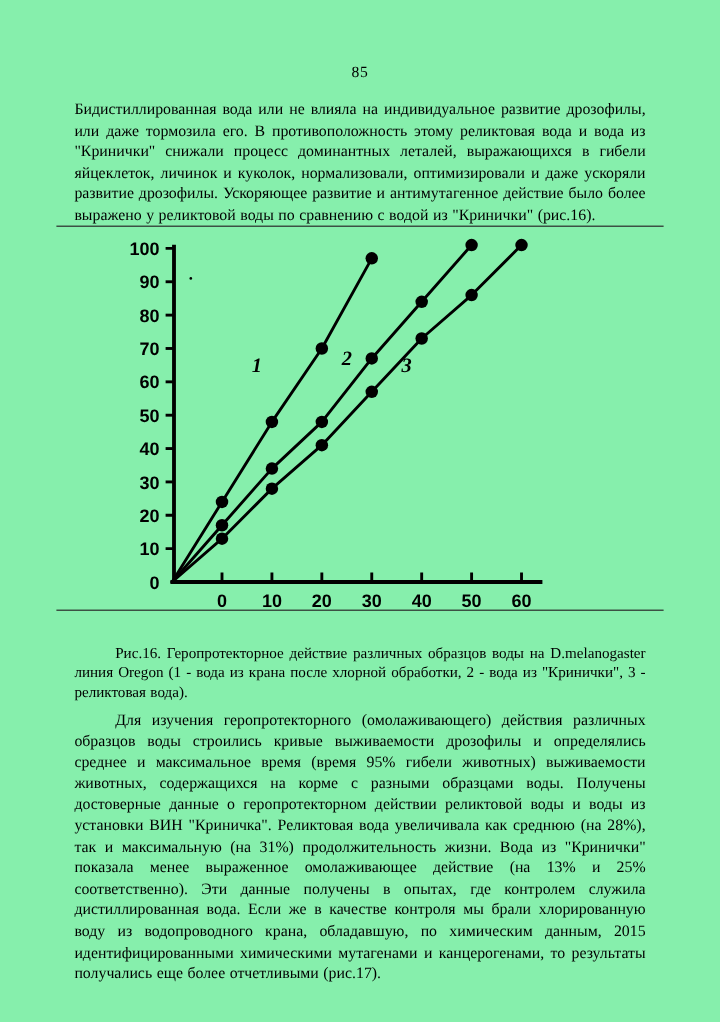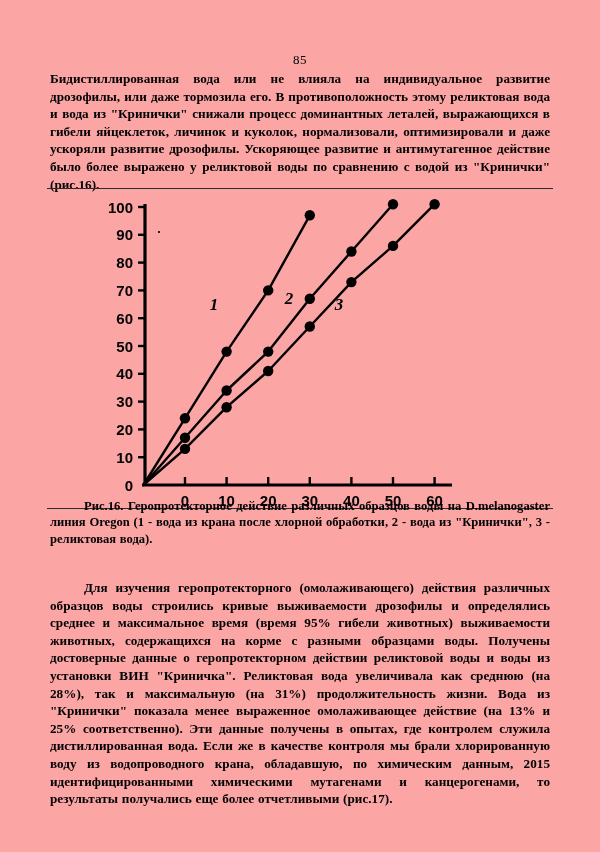--- a/index.html
+++ b/index.html
@@ -14,21 +14,21 @@
     font-family: "Liberation Serif", "DejaVu Serif", serif;
     color: #000000;
     overflow: hidden;
   }
 
   .page {
     position: absolute;
     inset: 0;
     width: 600px;
     height: 852px;
-    background: #fca5a5;
+    background: #86efac;
   }
 
   
   .page-number {
     position: absolute;
     top: 52px;
     left: 0;
     width: 600px;
     text-align: center;
     font-size: 13px;
@@ -37,25 +37,25 @@
 
   
   .para {
     position: absolute;
     font-size: 13.2px;
     line-height: 17.6px;
     text-align: justify;
     text-justify: inter-word;
     word-spacing: .5px;
   }
-  .para p { margin: 0; font-weight: bold; }
+  .para p { margin: 12px; }
   .para p.indent { text-indent: 34px; }
 
   #para-top   { left: 50px; top: 70px;  width: 500px; }
-  #caption    { left: 50px; top: 498px; width: 500px; font-size: 12.6px; line-height: 16.4px;}
+  #caption    { left: 50px; top: 524px; width: 500px; font-size: 12.6px; line-height: 16.4px;}
   #para-main  { left: 50px; top: 579px; width: 500px; }
 
   
   .figure {
     position: absolute;
     left: 0;
     top: 186px;
     width: 600px;
     height: 320px;
   }

